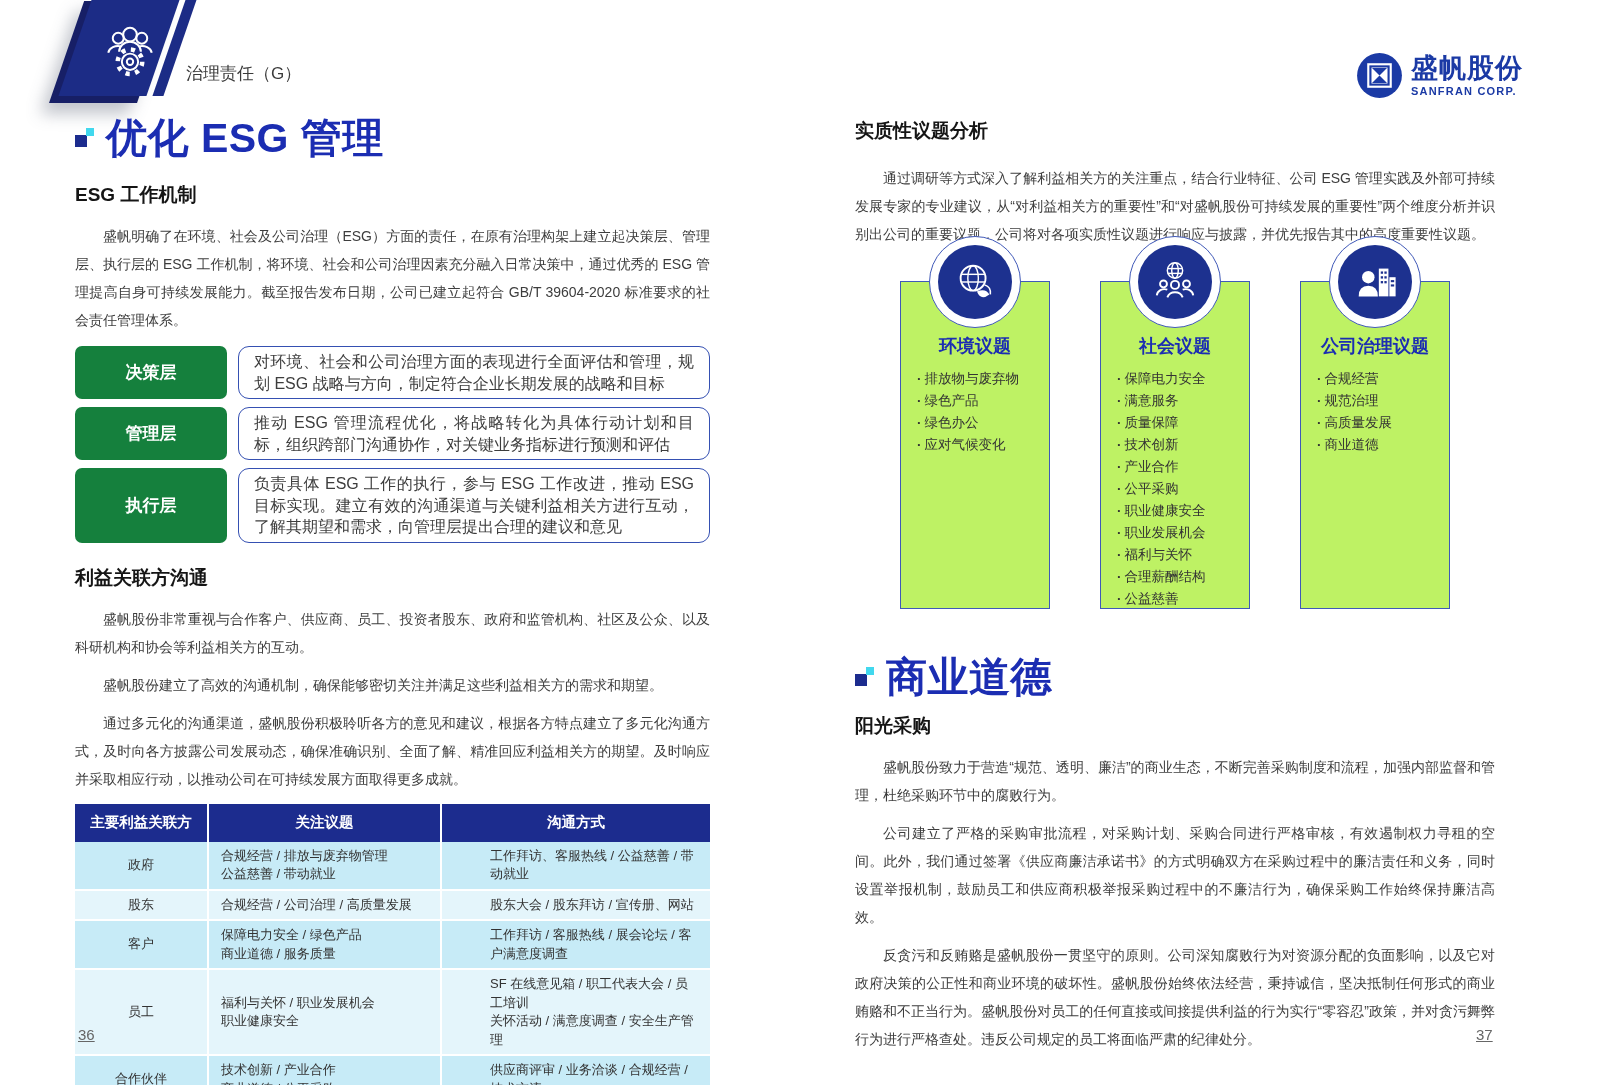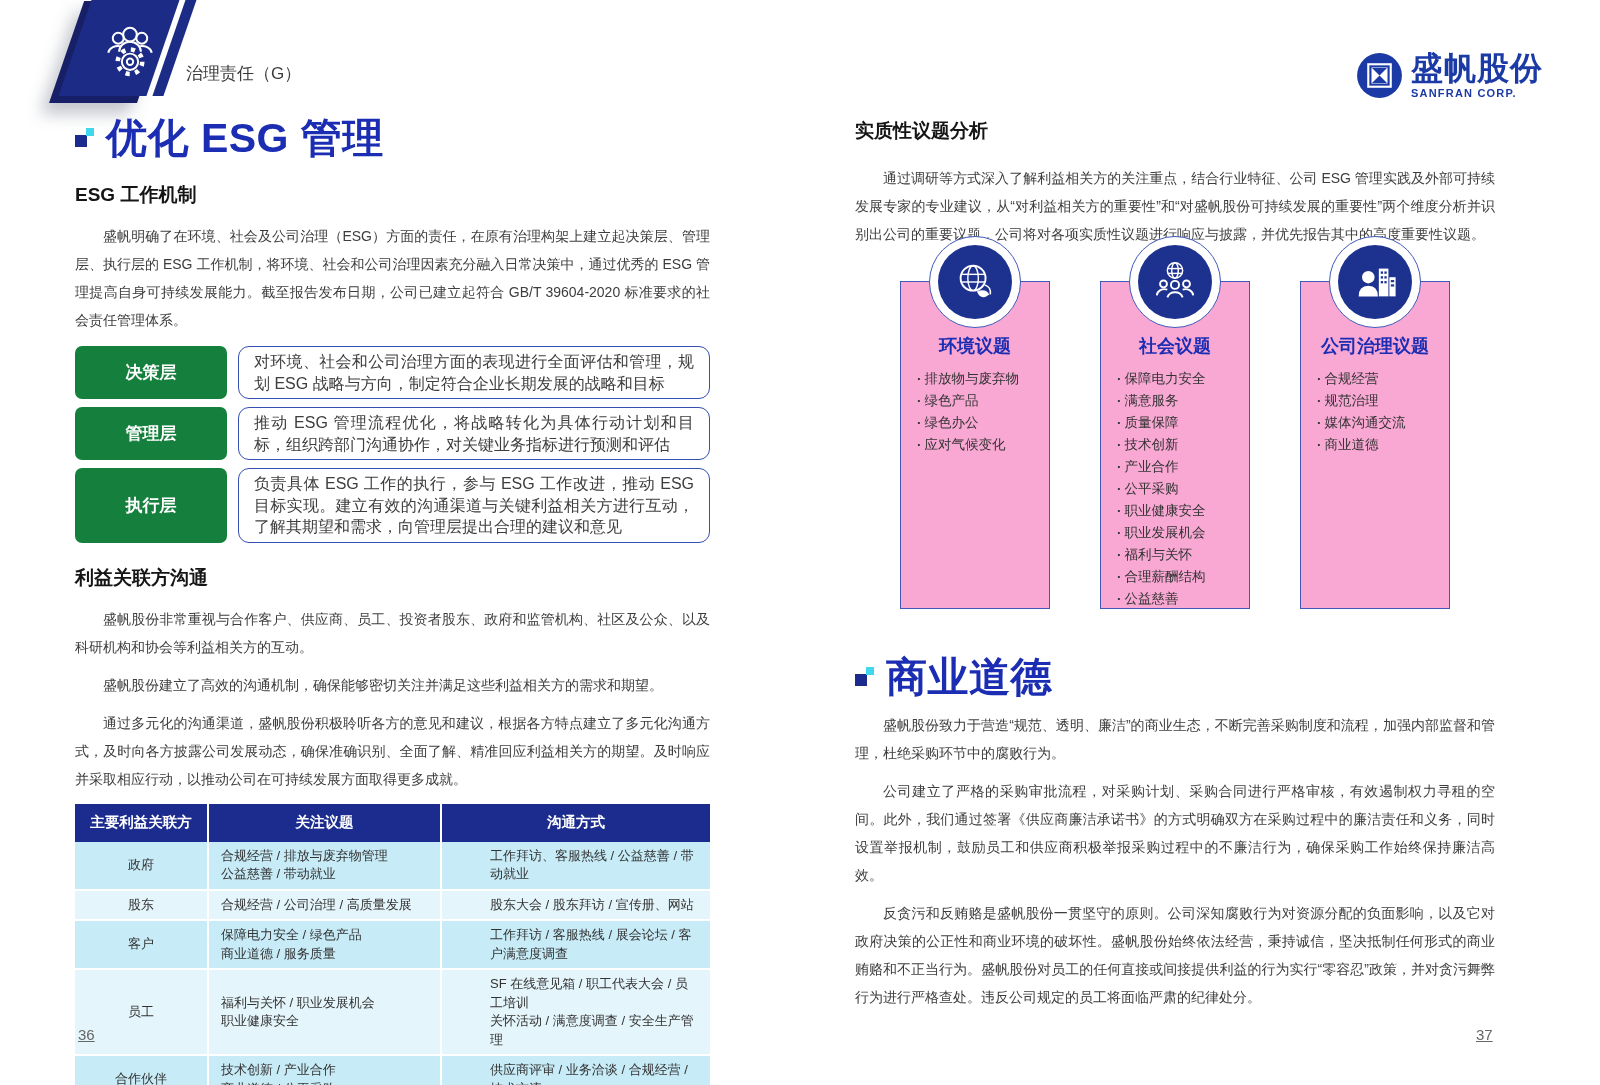--- a/index.html
+++ b/index.html
@@ -10,21 +10,21 @@
   
   .badge-main{position:absolute;left:76px;top:-6px;width:88px;height:102px;background:#1c2c86;
     transform:skewX(-19deg);box-shadow:-7px 7px 0 #171f66,-12px 18px 16px rgba(80,90,110,.35);}
   .badge-slash{position:absolute;left:170px;top:-6px;width:11px;height:102px;background:#1c2c86;transform:skewX(-19deg);}
   .badge-icon{position:absolute;left:101px;top:20px;width:58px;height:60px;}
   .chapter-label{position:absolute;left:186px;top:62px;font-size:17px;color:#3a3a3a;}
   
   .logo{position:absolute;left:1356px;top:52px;display:flex;align-items:center;}
   .logo-mark{width:47px;height:47px;}
   .logo-text{margin-left:8px;line-height:1;}
-  .logo-cn{font-size:32px;font-weight:800;color:#1b3aa5;letter-spacing:1px;}
+  .logo-cn{font-size:27px;font-weight:800;color:#1b3aa5;letter-spacing:1px;}
   .logo-en{font-size:11px;font-weight:700;color:#1b3aa5;letter-spacing:1.2px;margin-top:4px;}
   
   .page{position:absolute;top:118px;}
   .page-left{left:75px;width:635px;}
   .page-right{left:855px;width:640px;}
   .big-title{display:flex;align-items:center;font-size:41px;font-weight:800;color:#1b2db2;letter-spacing:.5px;height:40px;}
   .title-bullet{position:relative;width:20px;height:20px;margin-right:11px;flex:0 0 20px;}
   .sq-navy{position:absolute;left:0;top:7px;width:12px;height:12px;background:#1c2c8e;}
   .sq-cyan{position:absolute;left:11px;top:0;width:8px;height:8px;background:#41d8ee;}
   .h3{font-size:19px;font-weight:800;color:#151515;}
@@ -43,21 +43,21 @@
   .stk-table th:last-child{border-right:none;}
   .stk-table td{font-size:13px;line-height:18.5px;padding:5px 12px;border-right:2px solid #fff;
     border-bottom:2px solid #fff;white-space:pre-line;vertical-align:middle;color:#333;}
   .stk-table td:last-child{border-right:none;padding-left:48px;}
   .stk-table td.c-stk{text-align:center;}
   .stk-table tr.dark td{background:#c7ebf7;}
   .stk-table tr.light td{background:#e4f5fb;}
   .col1{width:133px;}.col2{width:233px;}.col3{width:269px;}
   
   .cards{display:flex;justify-content:center;gap:50px;margin-top:33px;}
-  .card{position:relative;width:148px;height:326px;border:1.5px solid #4059b8;background:#f9a8d4;}
+  .card{position:relative;width:148px;height:326px;border:1.5px solid #4059b8;background:#bef264;}
   .card-circle{position:absolute;left:50%;top:-46px;transform:translateX(-50%);
     width:90px;height:90px;border-radius:50%;background:#fff;border:1.5px solid #4059b8;
     display:flex;align-items:center;justify-content:center;}
   .card-circle-inner{width:74px;height:74px;border-radius:50%;background:#1d318f;
     display:flex;align-items:center;justify-content:center;}
   .card-title{margin-top:52px;text-align:center;font-size:18px;font-weight:800;color:#1b2db2;}
   .card-items{list-style:none;margin:10px 0 0 0;padding:0 6px 0 16px;}
   .card-items li{font-size:13.5px;line-height:22px;color:#333;}
   .card-items li::before{content:"·";font-weight:700;margin-right:3px;}
   
@@ -280,34 +280,35 @@
                 <rect x="40.5" y="22" width="3.5" height="2.2"></rect>
                   <rect x="40.5" y="26.5" width="3.5" height="2.2"></rect>
               </g>
             </svg>
           </div>
         </div>
         <div class="card-title">公司治理议题</div>
         <ul class="card-items">
           <li>合规经营</li>
           <li>规范治理</li>
-          <li>媒体沟通交流</li>
+          <li>高质量发展</li>
           <li>商业道德</li>
         </ul>
       </div>
     </div>
 
     <div class="big-title mt48">
       <span class="title-bullet">
           <span class="sq-navy"></span>
           <span class="sq-cyan"></span>
         </span>
       <span>商业道德</span>
     </div>
 
+    <div class="h3 mt16">阳光采购</div>
     <p class="para mt14">盛帆股份致力于营造“规范、透明、廉洁”的商业生态，不断完善采购制度和流程，加强内部监督和管理，杜绝采购环节中的腐败行为。</p>
     <p class="para mt10">公司建立了严格的采购审批流程，对采购计划、采购合同进行严格审核，有效遏制权力寻租的空间。此外，我们通过签署《供应商廉洁承诺书》的方式明确双方在采购过程中的廉洁责任和义务，同时设置举报机制，鼓励员工和供应商积极举报采购过程中的不廉洁行为，确保采购工作始终保持廉洁高效。</p>
     <p class="para mt10">反贪污和反贿赂是盛帆股份一贯坚守的原则。公司深知腐败行为对资源分配的负面影响，以及它对政府决策的公正性和商业环境的破坏性。盛帆股份始终依法经营，秉持诚信，坚决抵制任何形式的商业贿赂和不正当行为。盛帆股份对员工的任何直接或间接提供利益的行为实行“零容忍”政策，并对贪污舞弊行为进行严格查处。违反公司规定的员工将面临严肃的纪律处分。</p>
   </div>
 
   <div class="pageno pageno-left">36</div>
   <div class="pageno pageno-right">37</div>
 
 </div>
 

